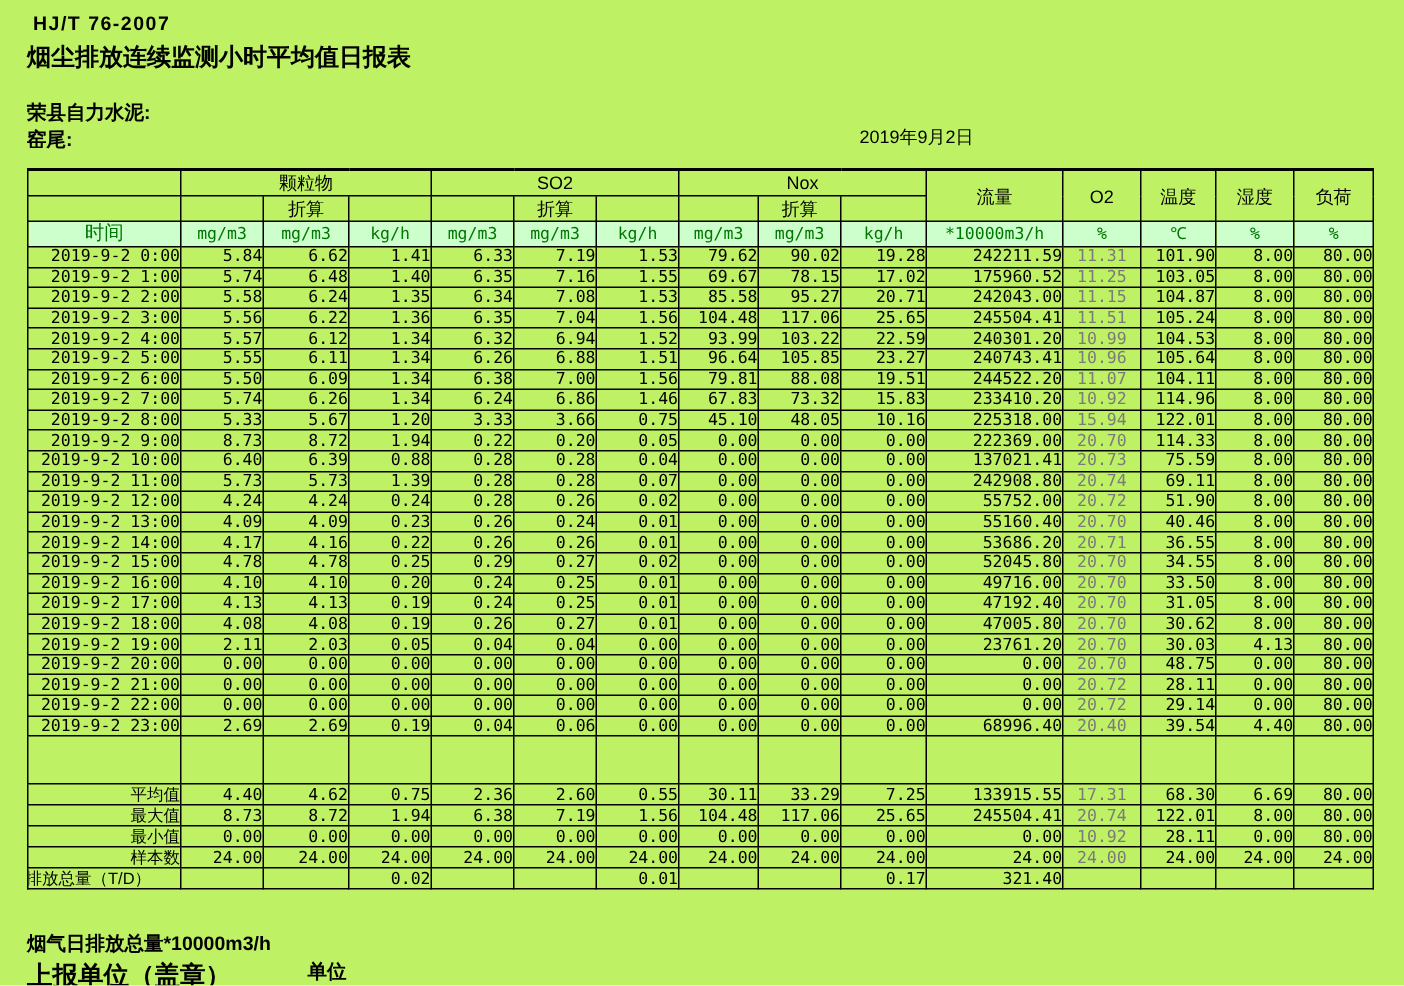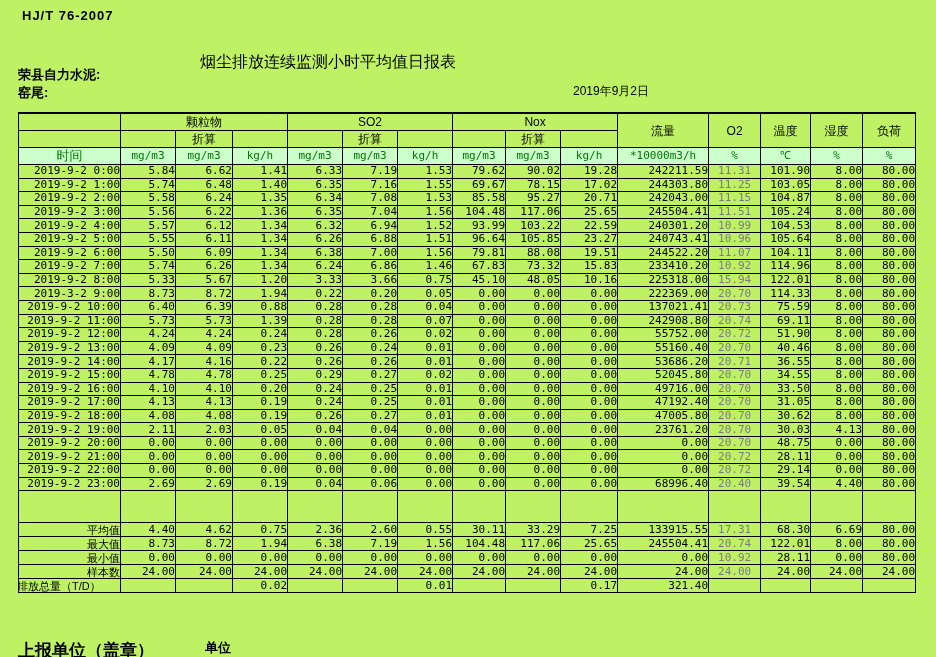--- a/index.html
+++ b/index.html
@@ -11,21 +11,21 @@
     color:#000;
     overflow:hidden;
   }
   .doc-code{
     position:absolute;left:22px;top:8px;
     font-size:13px;font-weight:bold;letter-spacing:1px;
     font-family:"Liberation Sans", sans-serif;
   }
   .title{
     position:absolute;left:18px;top:28px;width:620px;
-    text-align:center;font-size:16px;font-weight:normal;margin-top:24px;
+    text-align:left;font-size:16px;font-weight:bold;
   }
   .company{
     position:absolute;left:18px;top:66px;
     font-size:13px;font-weight:bold;
   }
   .location{
     position:absolute;left:18px;top:84px;
     font-size:13px;font-weight:bold;
   }
   .date{
@@ -176,21 +176,21 @@
           <td class="time-cell">2019-9-2 1:00</td>
           <td class="num">5.74</td>
           <td class="num">6.48</td>
           <td class="num">1.40</td>
           <td class="num">6.35</td>
           <td class="num">7.16</td>
           <td class="num">1.55</td>
           <td class="num">69.67</td>
           <td class="num">78.15</td>
           <td class="num">17.02</td>
-          <td class="num">244303.80</td>
+          <td class="num">175960.52</td>
           <td class="num o2">11.25</td>
           <td class="num">103.05</td>
           <td class="num">8.00</td>
           <td class="num">80.00</td>
         </tr>
         <tr class="data-row">
           <td class="time-cell">2019-9-2 2:00</td>
           <td class="num">5.58</td>
           <td class="num">6.24</td>
           <td class="num">1.35</td>
@@ -302,21 +302,21 @@
           <td class="num">45.10</td>
           <td class="num">48.05</td>
           <td class="num">10.16</td>
           <td class="num">225318.00</td>
           <td class="num o2">15.94</td>
           <td class="num">122.01</td>
           <td class="num">8.00</td>
           <td class="num">80.00</td>
         </tr>
         <tr class="data-row">
-          <td class="time-cell">2019-3-2 9:00</td>
+          <td class="time-cell">2019-9-2 9:00</td>
           <td class="num">8.73</td>
           <td class="num">8.72</td>
           <td class="num">1.94</td>
           <td class="num">0.22</td>
           <td class="num">0.20</td>
           <td class="num">0.05</td>
           <td class="num">0.00</td>
           <td class="num">0.00</td>
           <td class="num">0.00</td>
           <td class="num">222369.00</td>
@@ -661,16 +661,17 @@
           <td class="num">0.17</td>
           <td class="num">321.40</td>
           <td class="num o2"></td>
           <td class="num"></td>
           <td class="num"></td>
           <td class="num"></td>
         </tr>
       </tbody>
   </table>
 
+  <div class="flow-note">烟气日排放总量*10000m3/h</div>
   <div class="report-unit">上报单位（盖章）</div>
   <div class="unit-label">单位</div>
 
 </div>
 
 </body></html>

